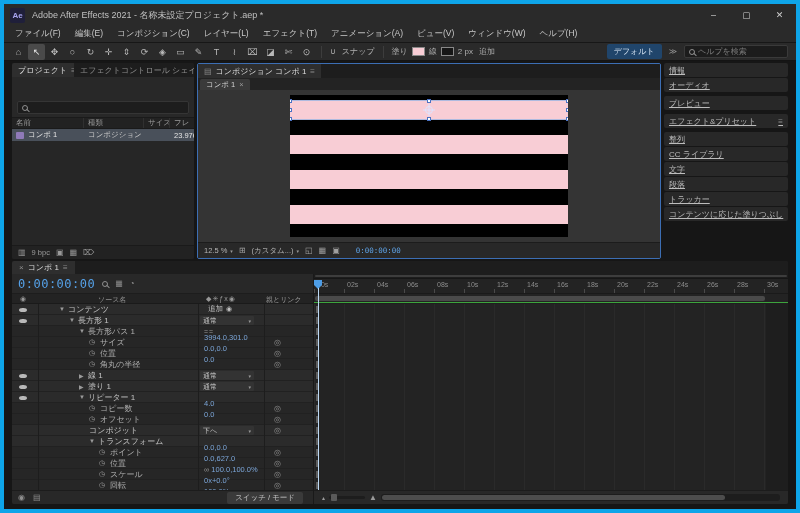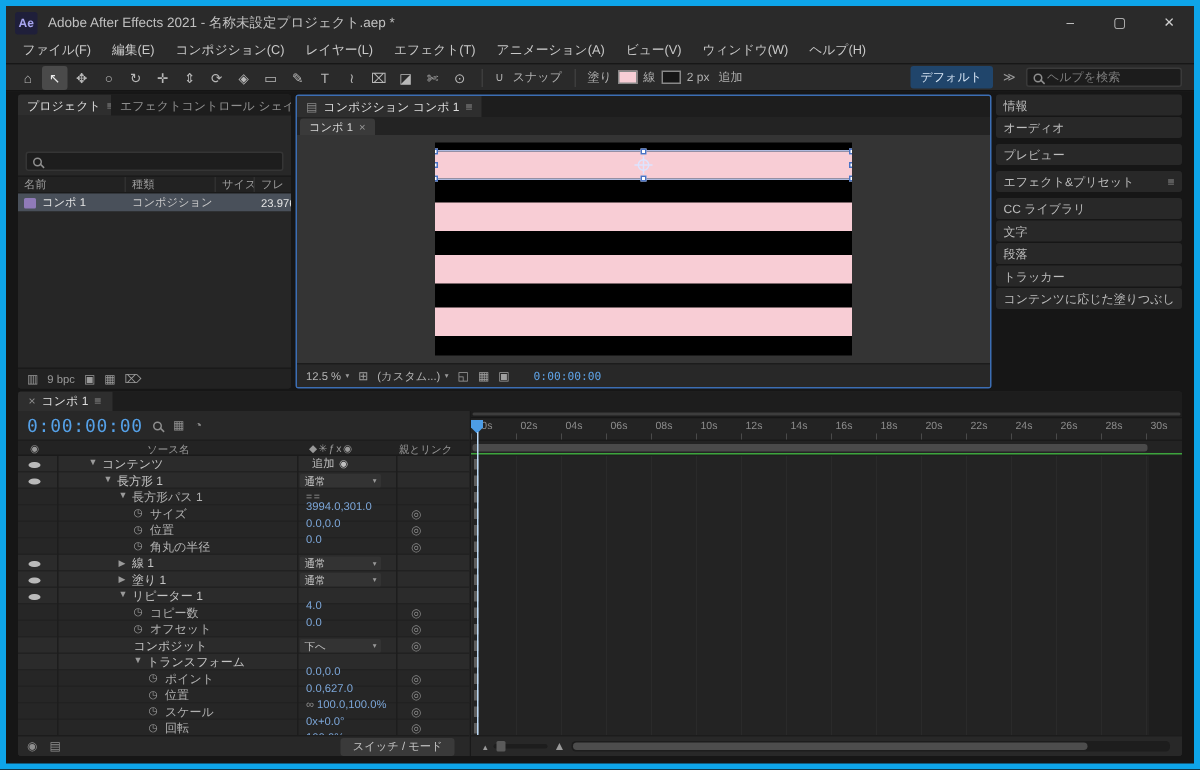--- a/index.html
+++ b/index.html
@@ -76,21 +76,21 @@
   .anchor{position:absolute;left:50%;top:50%;width:8px;height:8px;border:1px solid #dde4ff;border-radius:50%;transform:translate(-50%,-50%);z-index:3;}
   .anchor::before{content:"";position:absolute;left:50%;top:-3px;bottom:-3px;width:1px;background:#dde4ff;transform:translateX(-50%);}
   .anchor::after{content:"";position:absolute;top:50%;left:-3px;right:-3px;height:1px;background:#dde4ff;transform:translateY(-50%);}
   .viewer-bar{height:16px;background:#282828;border-top:1px solid #1c1c1c;display:flex;align-items:center;gap:6px;padding:0 6px;font-size:7.5px;color:#b5b5b5;flex:0 0 auto;}
   .vb-dd{display:flex;align-items:center;gap:3px;white-space:nowrap;}
   .vb-icon{color:#a0a0a0;font-size:8px;}
   .vb-time{color:#5fa3e7;margin-left:10px;font-family:"DejaVu Sans Mono",monospace;}
 
   
   .sidebar{width:124px;flex:0 0 auto;display:flex;flex-direction:column;}
-  .side-panel{height:14px;background:#282828;border-radius:2px;display:flex;align-items:center;justify-content:space-between;padding:0 5px;font-size:8px;color:#bdbdbd;margin-bottom:1px;flex:0 0 auto;white-space:nowrap;overflow:hidden;}
+  .side-panel{height:14px;background:#282828;border-radius:2px;display:flex;align-items:center;justify-content:space-between;padding:0 5px;font-size:8px;color:#bdbdbd;margin-bottom:1px;flex:0 0 auto;white-space:nowrap;overflow:hidden;text-decoration:underline;}
   .side-panel.gap{margin-bottom:4px;}
 
   
   .timeline{flex:1;margin:0 8px 5px;background:#282828;border-radius:2px;display:flex;flex-direction:column;overflow:hidden;}
   .tl-tabs{height:13px;background:#1d1d1d;display:flex;align-items:stretch;flex:0 0 auto;}
   .tl-tab{background:#2e2e2e;display:flex;align-items:center;gap:4px;padding:0 7px;font-size:8px;color:#ddd;}
   .tl-body{flex:1;display:flex;overflow:hidden;}
   .tl-left{width:302px;flex:0 0 auto;display:flex;flex-direction:column;border-right:1px solid #191919;}
   .tc-row{height:20px;display:flex;align-items:center;background:#282828;border-bottom:1px solid #1d1d1d;padding:0 6px;gap:7px;flex:0 0 auto;}
   .tc-time{font-family:"DejaVu Sans Mono",monospace;font-size:12px;color:#55a1e8;letter-spacing:0.5px;}
@@ -300,20 +300,23 @@
           <span>オーディオ</span>
         </div>
         <div class="side-panel gap">
           <span>プレビュー</span>
         </div>
         <div class="side-panel gap">
           <span>エフェクト&amp;プリセット</span>
           <span class="burger">≡</span>
         </div>
         <div class="side-panel">
+          <span>整列</span>
+        </div>
+        <div class="side-panel">
           <span>CC ライブラリ</span>
         </div>
         <div class="side-panel">
           <span>文字</span>
         </div>
         <div class="side-panel">
           <span>段落</span>
         </div>
         <div class="side-panel">
           <span>トラッカー</span>

